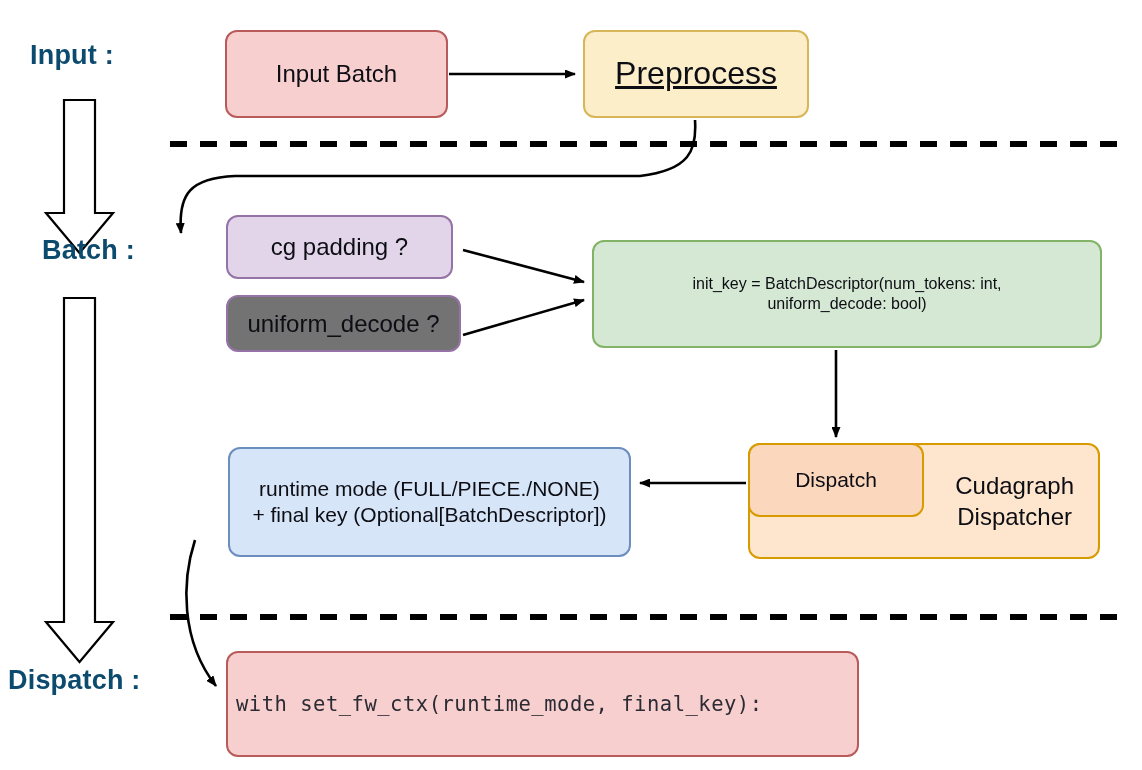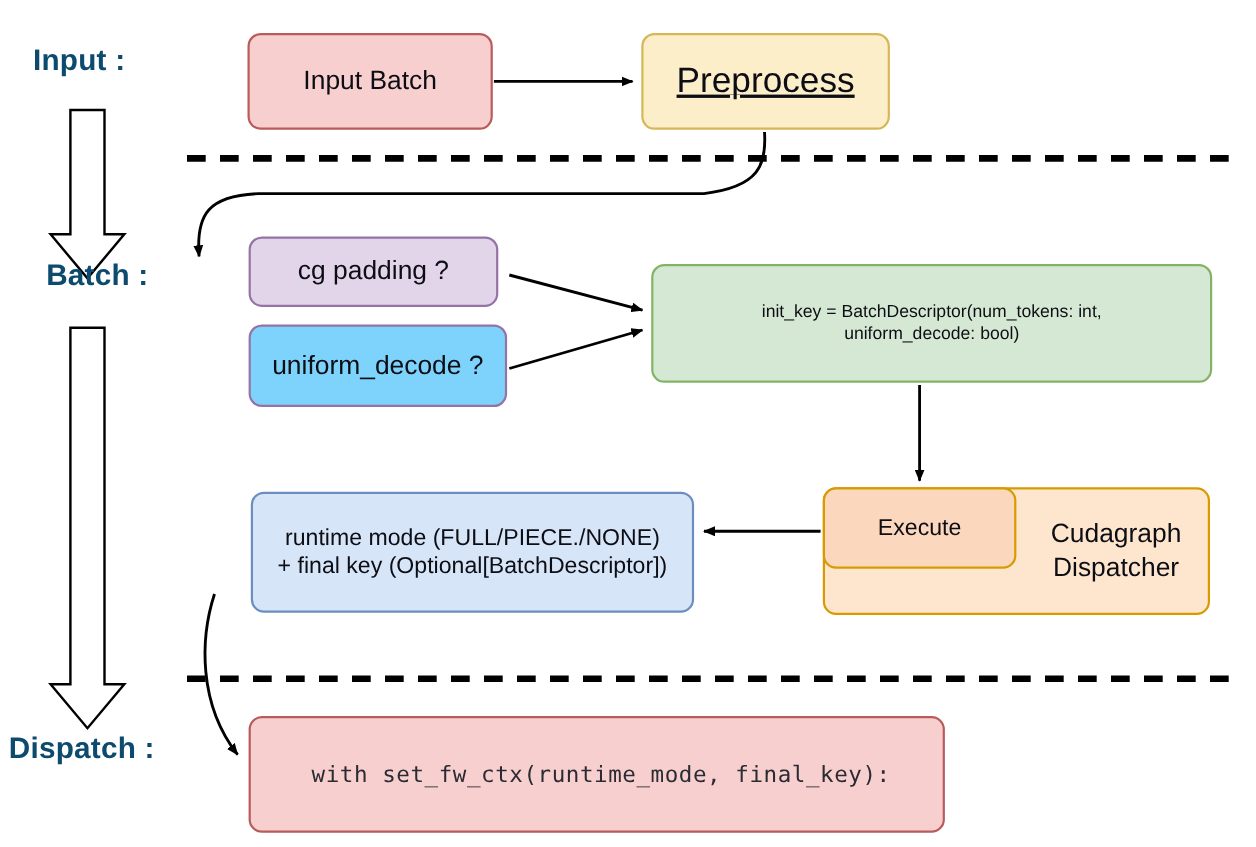--- a/index.html
+++ b/index.html
@@ -54,22 +54,22 @@
     background:#fceec9; border-color:#d6b656;
     font-size:32px;
     text-decoration:underline;
   }
   .n-cg-padding{
     left:226px; top:215px; width:227px; height:64px;
     background:#e2d5ea; border-color:#9673a6;
     font-size:24px;
   }
   .n-uniform-decode{
-    left:226px; top:295px; width:235px; height:75px;
-    background:#7dd3fc; border-color:#9673a6;
+    left:226px; top:295px; width:235px; height:57px;
+    background:#737373; border-color:#9673a6;
     font-size:24px;
   }
   .n-init-key{
     left:592px; top:240px; width:510px; height:108px;
     background:#d5e8d4; border-color:#82b366;
     font-size:16px;
   }
   .n-runtime-mode{
     left:228px; top:447px; width:403px; height:110px;
     background:#d7e5f8; border-color:#6c8ebf;
@@ -87,21 +87,21 @@
     left:748px; top:443px; width:176px; height:74px;
     background:#fad7bd; border-color:#d79b00;
     font-size:21px;
     border-radius:12px 12px 12px 12px;
   }
   .n-code{
     left:226px; top:651px; width:633px; height:106px;
     background:#f8cfcf; border-color:#b95b5b;
     font-family:"DejaVu Serif","Liberation Serif",serif;
     font-size:21px;
-    align-items:center; justify-content:center;
+    align-items:center; justify-content:flex-start;
     padding-left:8px;
   }
   .code-text{
     font-family:"DejaVu Sans Mono","Liberation Mono",monospace;
     font-size:20.5px;
     white-space:pre;
     text-align:left;
     color:#2b2b33;
     letter-spacing:0.5px;
   }
@@ -184,21 +184,21 @@
   </div>
 
   <div class="node n-cudagraph-dispatcher">
     <div>
       <span>Cudagraph</span>
       <span>Dispatcher</span>
     </div>
   </div>
 
   <div class="node n-dispatch">
-    <span>Execute</span>
+    <span>Dispatch</span>
   </div>
 
   <div class="node n-code">
     <div class="code-text">
       <span>with set_fw_ctx(runtime_mode, final_key):</span>
     </div>
   </div>
 
 </div>
 

